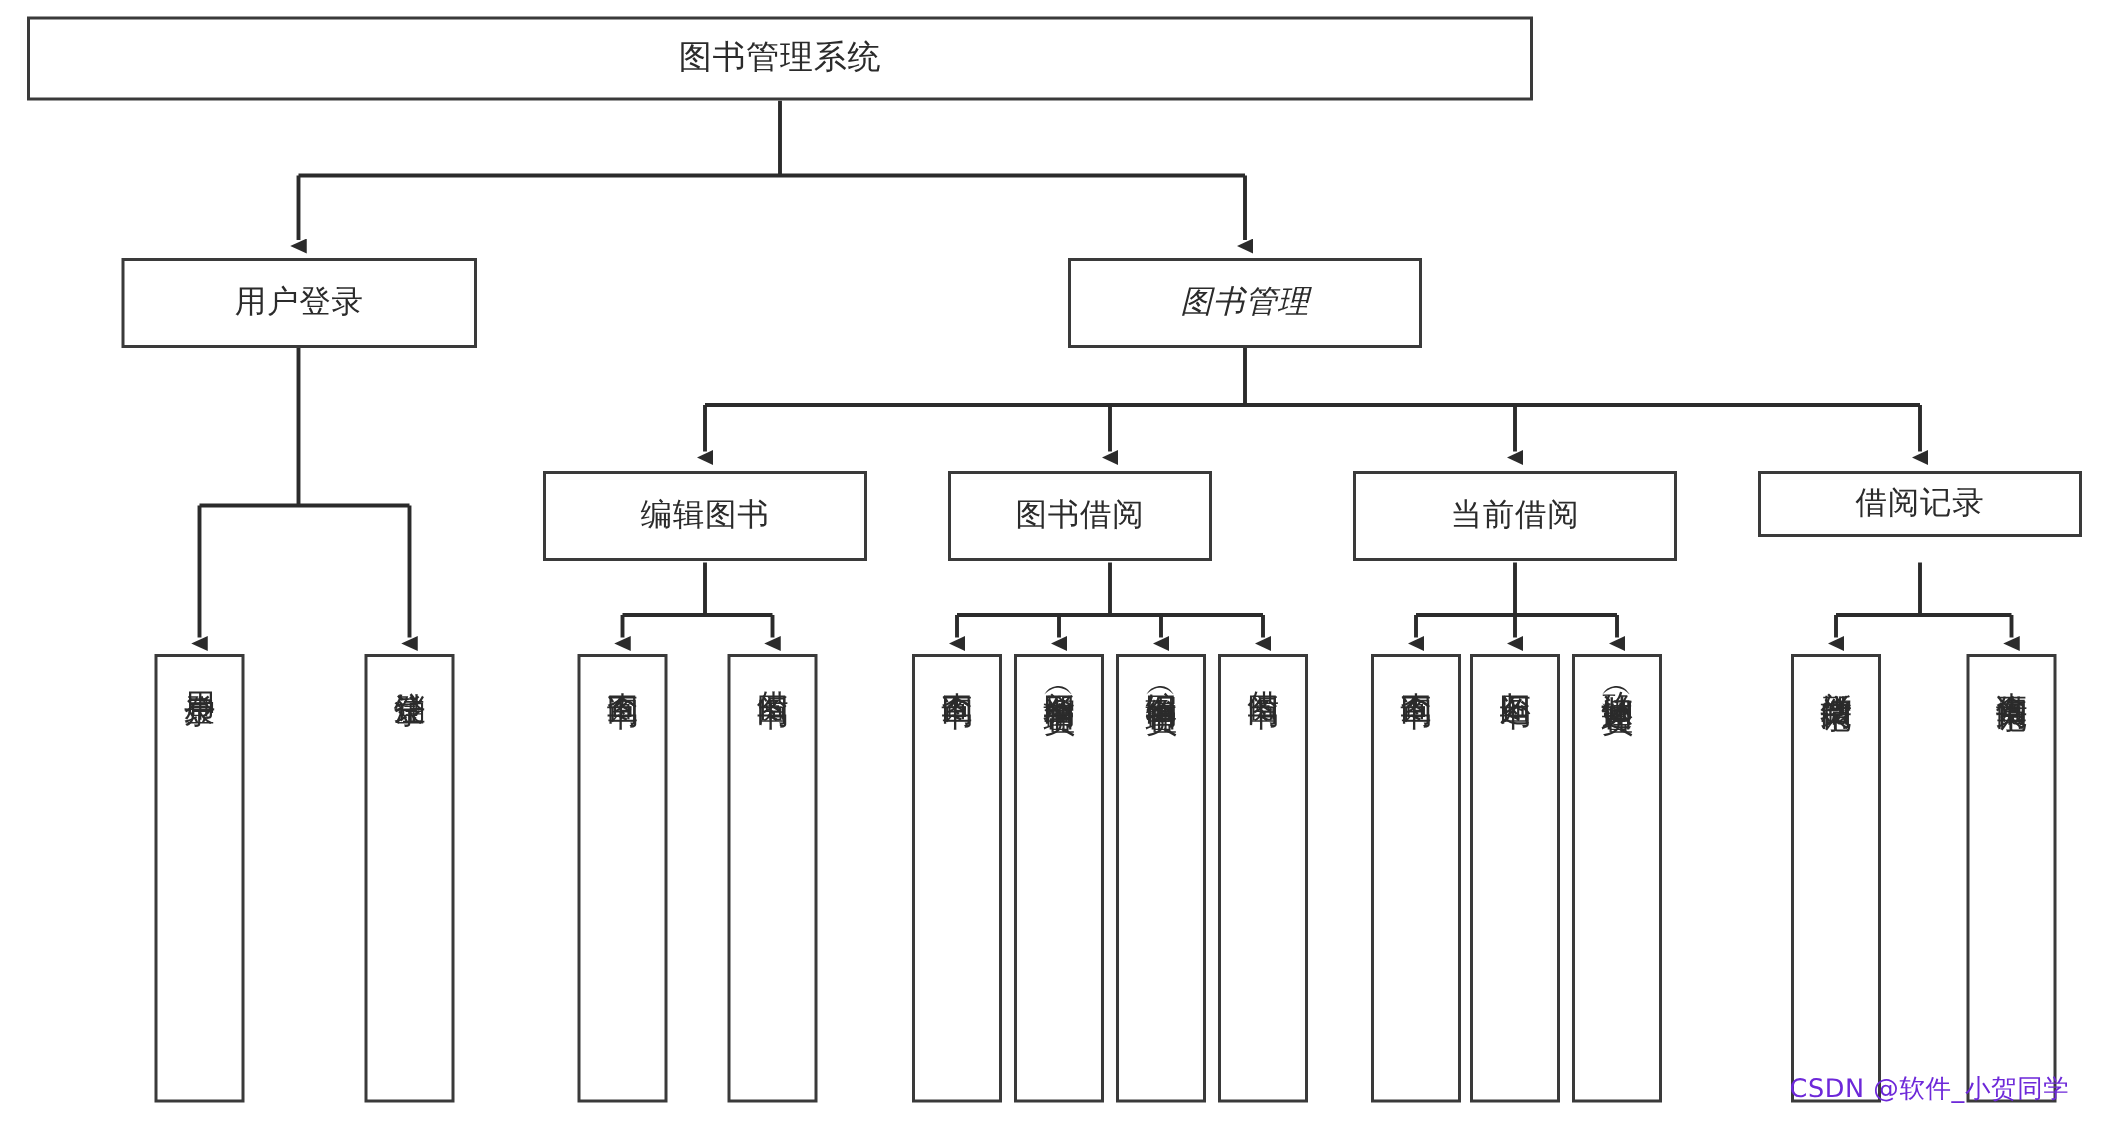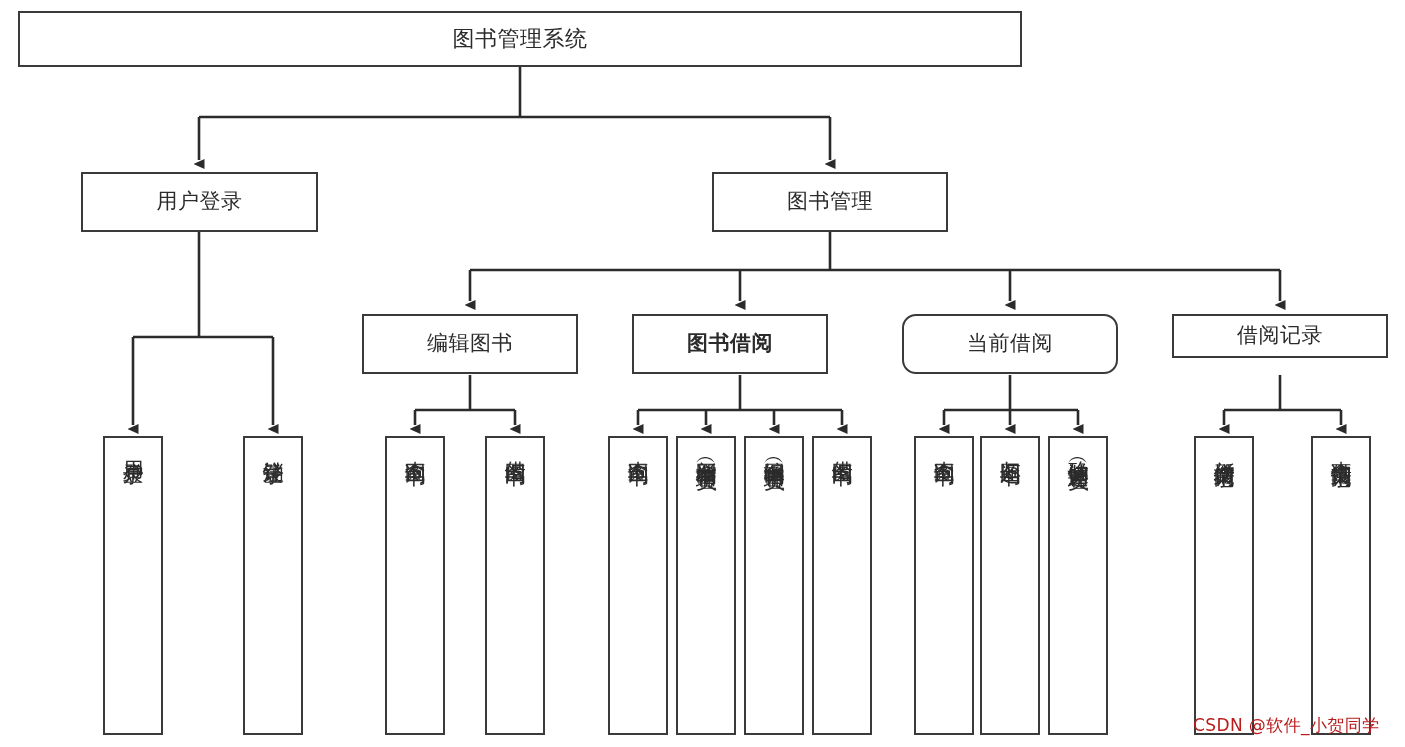--- a/index.html
+++ b/index.html
@@ -60,21 +60,21 @@
     max-height: 286px;
   }
   .node.leaf.tall .label {
     max-height: 290px;
   }
   .watermark {
     position: absolute;
     left: 1193px;
     top: 714px;
     font-size: 17px;
-    color: #b91c1c;
+    color: #6d28d9;
     letter-spacing: 0.4px;
     z-index: 3;
     white-space: nowrap;
   }
 </style>
 </head>
 <body>
 
 <div id="canvas">
 
@@ -130,31 +130,31 @@
     </g>
   </svg>
 
   <div class="node root" style="left:18px; top:11px; width:1004px; height:56px;">
     <span class="label">图书管理系统</span>
   </div>
 
   <div class="node" style="left:81px; top:172px; width:237px; height:60px;">
     <span class="label">用户登录</span>
   </div>
-  <div class="node" style="left:712px; top:172px; width:236px; height:60px;">
+  <div class="node" style="left:712px; top:172px; width:236px; height:60px;font-style:italic;">
     <span class="label">图书管理</span>
   </div>
 
   <div class="node" style="left:362px; top:314px; width:216px; height:60px;">
     <span class="label">编辑图书</span>
   </div>
-  <div class="node" style="left:632px; top:314px; width:196px; height:60px;font-weight:bold;">
+  <div class="node" style="left:632px; top:314px; width:176px; height:60px;">
     <span class="label">图书借阅</span>
   </div>
-  <div class="node" style="left:902px; top:314px; width:216px; height:60px;border-radius:14px;">
+  <div class="node" style="left:902px; top:314px; width:216px; height:60px;">
     <span class="label">当前借阅</span>
   </div>
   <div class="node" style="left:1172px; top:314px; width:216px; height:44px;">
     <span class="label">借阅记录</span>
   </div>
 
   <div class="node leaf" style="left:103px; top:436px; width:60px; height:299px;">
     <span class="label">用户登录</span>
   </div>
   <div class="node leaf" style="left:243px; top:436px; width:60px; height:299px;">

